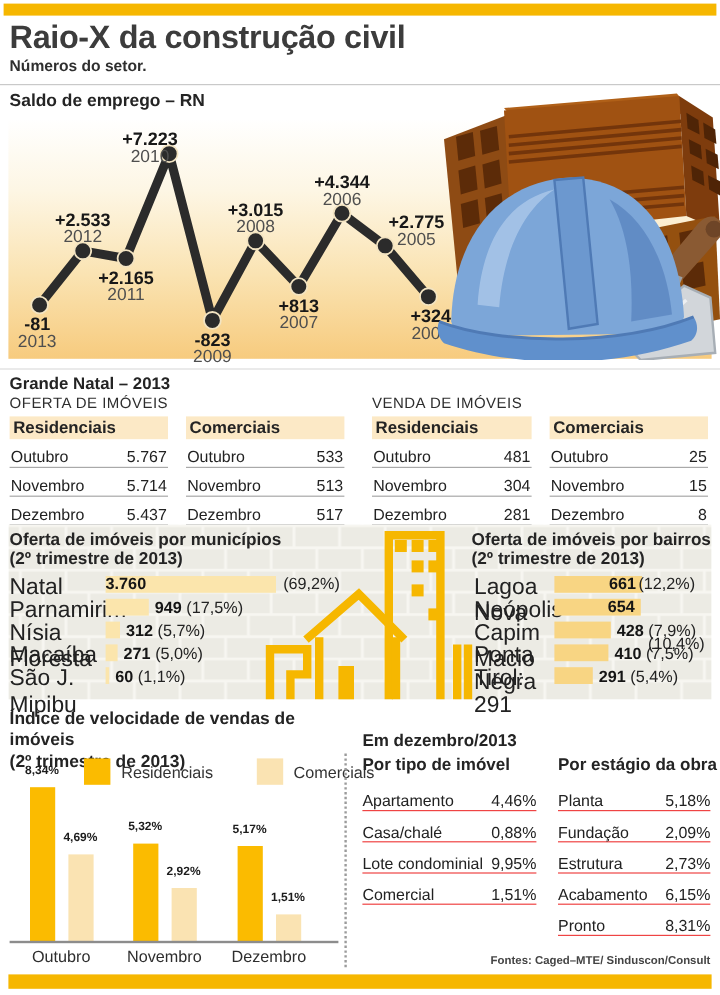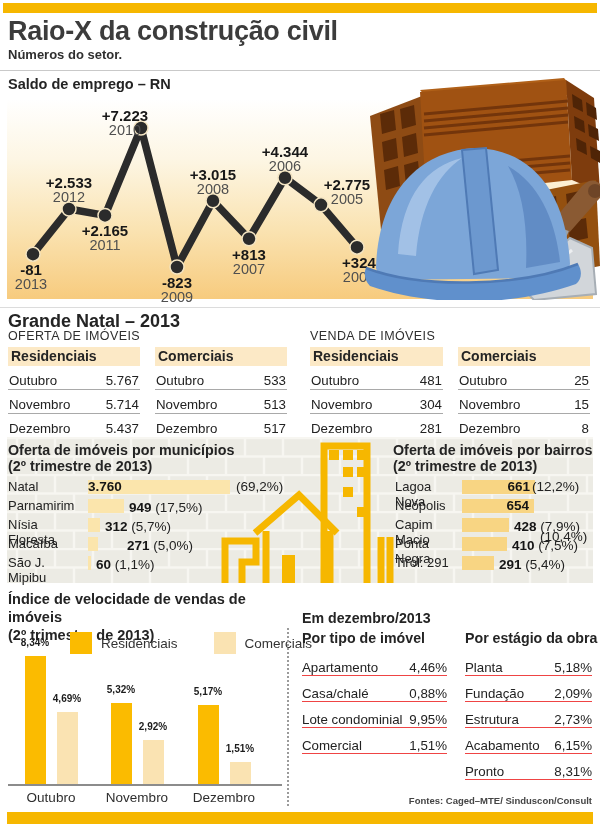--- a/index.html
+++ b/index.html
@@ -11,29 +11,29 @@
   .pagetitle{left:8px;top:16px;font-size:27px;font-weight:600;color:#3c3c3c;letter-spacing:-0.3px;}
   .pagesub{left:8px;top:47px;font-size:13px;font-weight:bold;color:#2f2f2f;}
   .rule1{left:0;top:70px;width:600px;height:1px;background:#c9c9c9;}
   .rule2{left:0;top:307px;width:600px;height:1px;background:#dcdcdc;}
   .sechead{font-size:14.5px;font-weight:bold;color:#242424;}
   .saldohead{left:8px;top:76px;}
   .lineband{left:7px;top:99px;width:586px;height:200px;
     background:linear-gradient(to bottom,#FFFFFF 0%,#FDF6E4 30%,#FAE3B2 65%,#F7CB7E 100%);}
   #lineChart{left:7px;top:99px;width:586px;height:212px;overflow:visible;}
   svg text{font-family:"Liberation Sans","DejaVu Sans",sans-serif;}
-  .gnhead{left:8px;top:311px;font-size:18px;font-weight:bold;color:#242424;}
+  .gnhead{left:8px;top:311px;font-size:14px;font-weight:bold;color:#242424;}
   .capslabel{top:329px;font-size:12.5px;color:#2e2e2e;letter-spacing:0.4px;}
   .minitable{top:347px;position:absolute;}
   .mt-header{background:#FCE9C6;font-weight:bold;font-size:14px;color:#242424;height:19px;line-height:19px;padding-left:3px;}
   .mt-row{display:flex;justify-content:space-between;align-items:flex-end;height:22px;
     border-bottom:1px solid #a9a9a9;font-size:13.3px;color:#222;padding:0 1px 1px 1px;}
   .brickband{left:7px;top:437px;width:586px;height:146px;}
   .bandhead{font-size:14.3px;font-weight:bold;color:#242424;line-height:16px;}
-  .hbar-label{font-size:13px;color:#222;}
+  .hbar-label{font-size:19px;color:#222;}
   .hbar-num{font-weight:bold;font-size:13.5px;color:#151515;}
   .hbar-pct{font-size:13.5px;color:#222;}
   .legend{left:70px;top:632px;display:flex;align-items:center;}
   .legswatch{width:22px;height:22px;margin-right:9px;}
   .leglabel{font-size:13.5px;color:#333;margin-right:36px;}
   .baseline{left:8px;top:784px;width:274px;height:2px;background:#8c8c8c;}
   .catlabel{font-size:13.5px;color:#2e2e2e;text-align:center;}
   .vlabel{font-weight:bold;font-size:10px;color:#1c1c1c;text-align:center;}
   .divider{left:287px;top:628px;height:178px;width:0;border-left:2px dotted #9b9b9b;}
   .dechead{font-size:14.2px;font-weight:bold;color:#242424;}
@@ -247,21 +247,21 @@
       <div class="abs hbar-num" style="left: 88px; top: 479px; width: 137px; text-align: left;">3.760</div>
       <div class="abs hbar-pct" style="left: 236px; top: 479px;">(69,2%)</div>
       <div class="abs hbar-label" style="left: 8px; top: 498px; width: 76px;">Parnamirim</div>
       <div class="abs" style="left: 88px; top: 499px; width: 36px; height: 14px; background: rgb(251, 229, 172);"></div>
       <div class="abs" style="left: 129px; top: 498px; white-space: nowrap;"><span class="hbar-num">949</span><span class="hbar-pct"> (17,5%)</span></div>
       <div class="abs hbar-label" style="left: 8px; top: 517px; width: 76px;">Nísia Floresta</div>
       <div class="abs" style="left: 88px; top: 518px; width: 12px; height: 14px; background: rgb(251, 229, 172);"></div>
       <div class="abs" style="left: 105px; top: 517px; white-space: nowrap;"><span class="hbar-num">312</span><span class="hbar-pct"> (5,7%)</span></div>
       <div class="abs hbar-label" style="left: 8px; top: 536px; width: 76px;">Macaíba</div>
       <div class="abs" style="left: 88px; top: 537px; width: 10px; height: 14px; background: rgb(251, 229, 172);"></div>
-      <div class="abs" style="left: 103px; top: 536px; white-space: nowrap; margin-left: 24px;"><span class="hbar-num">271</span><span class="hbar-pct"> (5,0%)</span></div>
+      <div class="abs" style="left: 103px; top: 536px; white-space: nowrap;"><span class="hbar-num">271</span><span class="hbar-pct"> (5,0%)</span></div>
       <div class="abs hbar-label" style="left: 8px; top: 555px; width: 76px;">São J. Mipibu</div>
       <div class="abs" style="left: 88px; top: 556px; width: 3px; height: 14px; background: rgb(251, 229, 172);"></div>
       <div class="abs" style="left: 96px; top: 555px; white-space: nowrap;"><span class="hbar-num">60</span><span class="hbar-pct"> (1,1%)</span></div>
     </div>
   <div id="baiBars">
       <div class="abs hbar-label" style="left: 395px; top: 479px; width: 63px;">Lagoa Nova</div>
       <div class="abs" style="left: 462px; top: 480px; width: 73px; height: 14px; background: rgb(248, 213, 131);"></div>
       <div class="abs hbar-num" style="left: 462px; top: 479px; width: 68px; text-align: right;">661</div>
       <div class="abs hbar-pct" style="left: 532px; top: 479px;">(12,2%)</div>
       <div class="abs hbar-label" style="left: 395px; top: 498px; width: 63px;">Neópolis</div>

